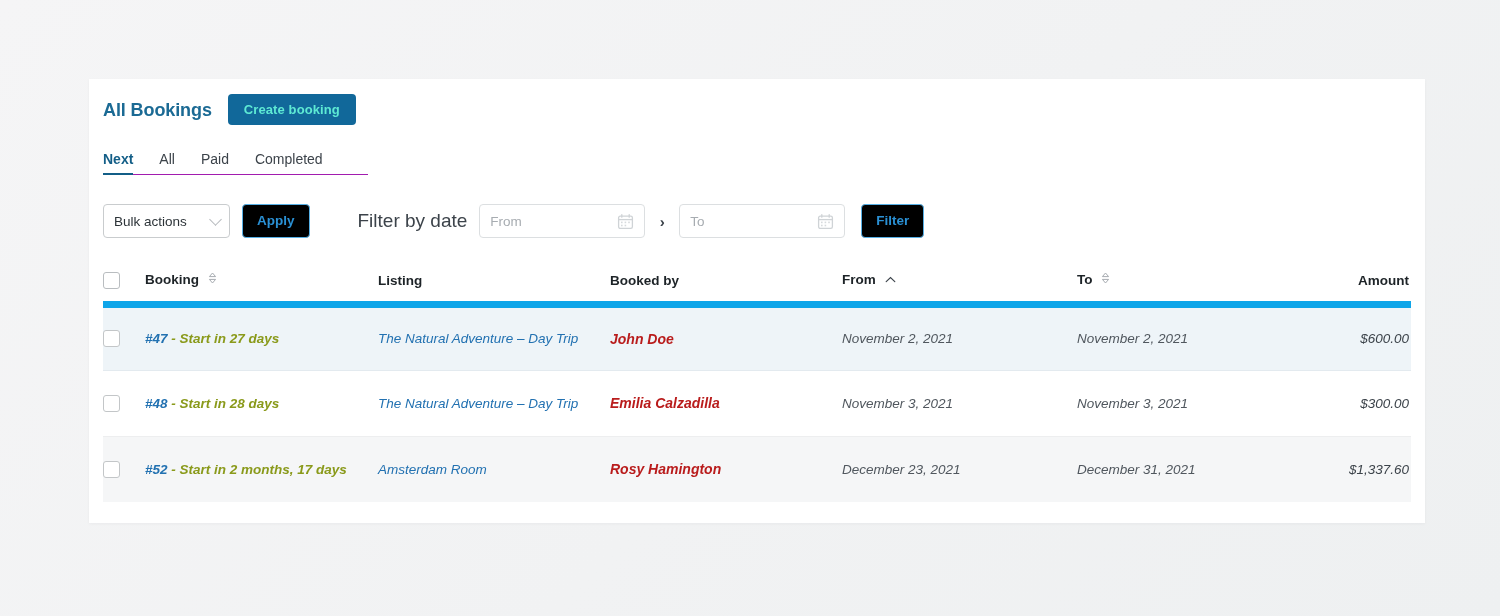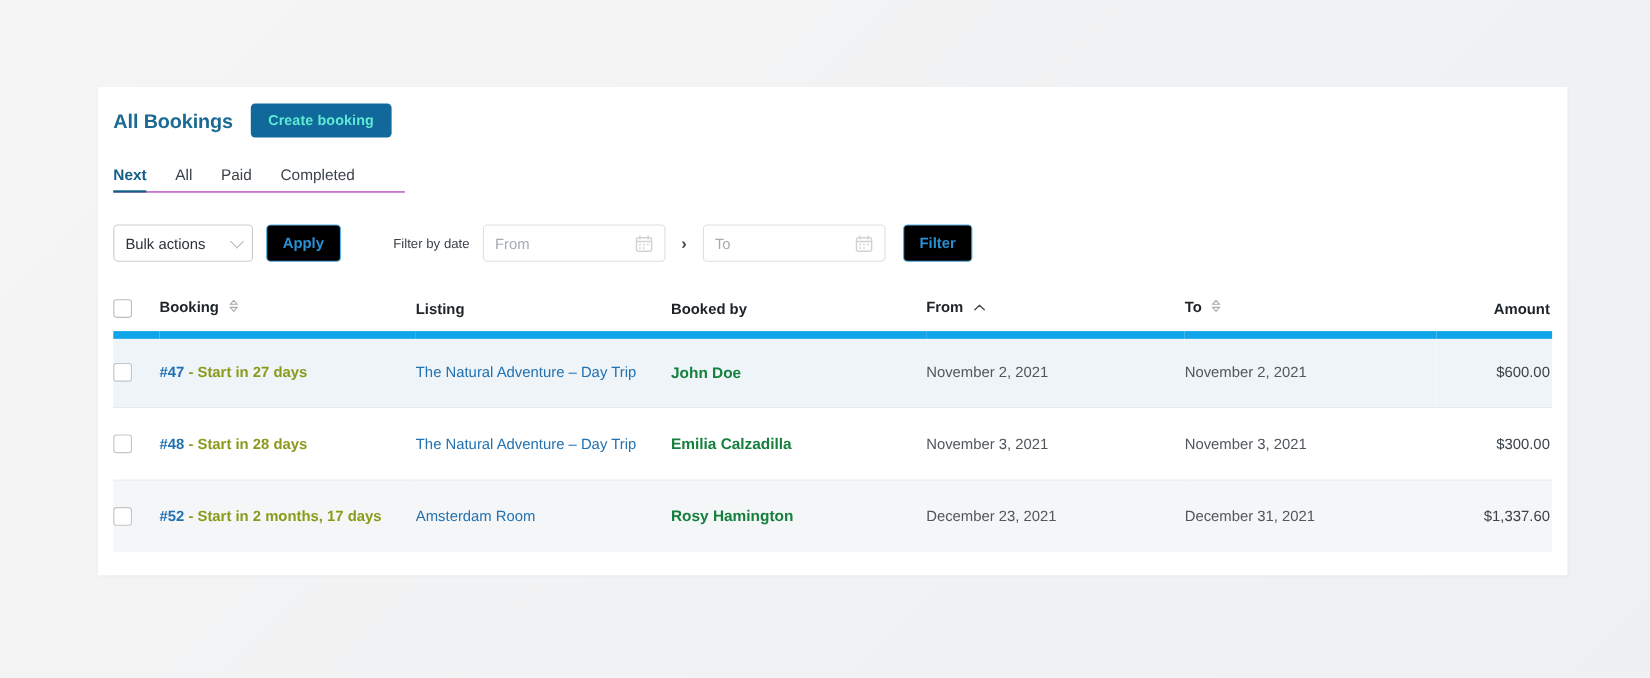--- a/index.html
+++ b/index.html
@@ -138,21 +138,21 @@
     background: #000000;
     color: #2a90d4;
     font-size: 13.5px;
     font-weight: 700;
     cursor: pointer;
     font-family: inherit;
     line-height: 32px;
   }
   .filter-label {
     margin-left: 16px;
-    font-size: 12px;
+    font-size: 19px;
     color: #3c434a;
     white-space: nowrap;
     padding-left: 32px;
   }
   .date-input {
     position: relative;
     margin-left: 12px;
     width: 166px;
     height: 34px;
     border: 1px solid #dcdfe1;
@@ -209,21 +209,21 @@
   }
   .col-cb   { width: 42px; }
   .col-book { width: 233px; }
   .col-list { width: 232px; }
   .col-by   { width: 232px; }
   .col-from { width: 235px; }
   .col-to   { width: 229px; }
   .col-amt  { width: 105px; }
   th.amt, td.amt { text-align: right; padding-right: 2px; }
 
-  tbody tr { height: 66px; }
+  tbody tr { height: 66px; font-style: italic; }
   tbody td {
     font-size: 13.5px;
     color: #50575e;
     border-bottom: 1px solid #edeeef;
   }
   tbody tr.row-highlight td { background: #eef4f8; border-bottom-color: #e3eaef; }
   tbody tr.row-white     td { background: #ffffff; }
   tbody tr.row-alt       td { background: #f5f6f7; border-bottom: none; }
 
   .cb {
@@ -247,21 +247,21 @@
     color: #8a9a1b;
     font-weight: 700;
     font-size: 13.5px;
   }
   .link {
     color: #2271b1;
     font-size: 13.5px;
     cursor: pointer;
   }
   .link-strong {
-    color: #15803d;
+    color: #b91c1c;
     font-size: 14px;
     font-weight: 700;
     cursor: pointer;
   }
   .amount { color: #3c434a; font-size: 13.5px; }
 
   .sort {
     display: inline-block;
     vertical-align: middle;
     margin-left: 5px;

